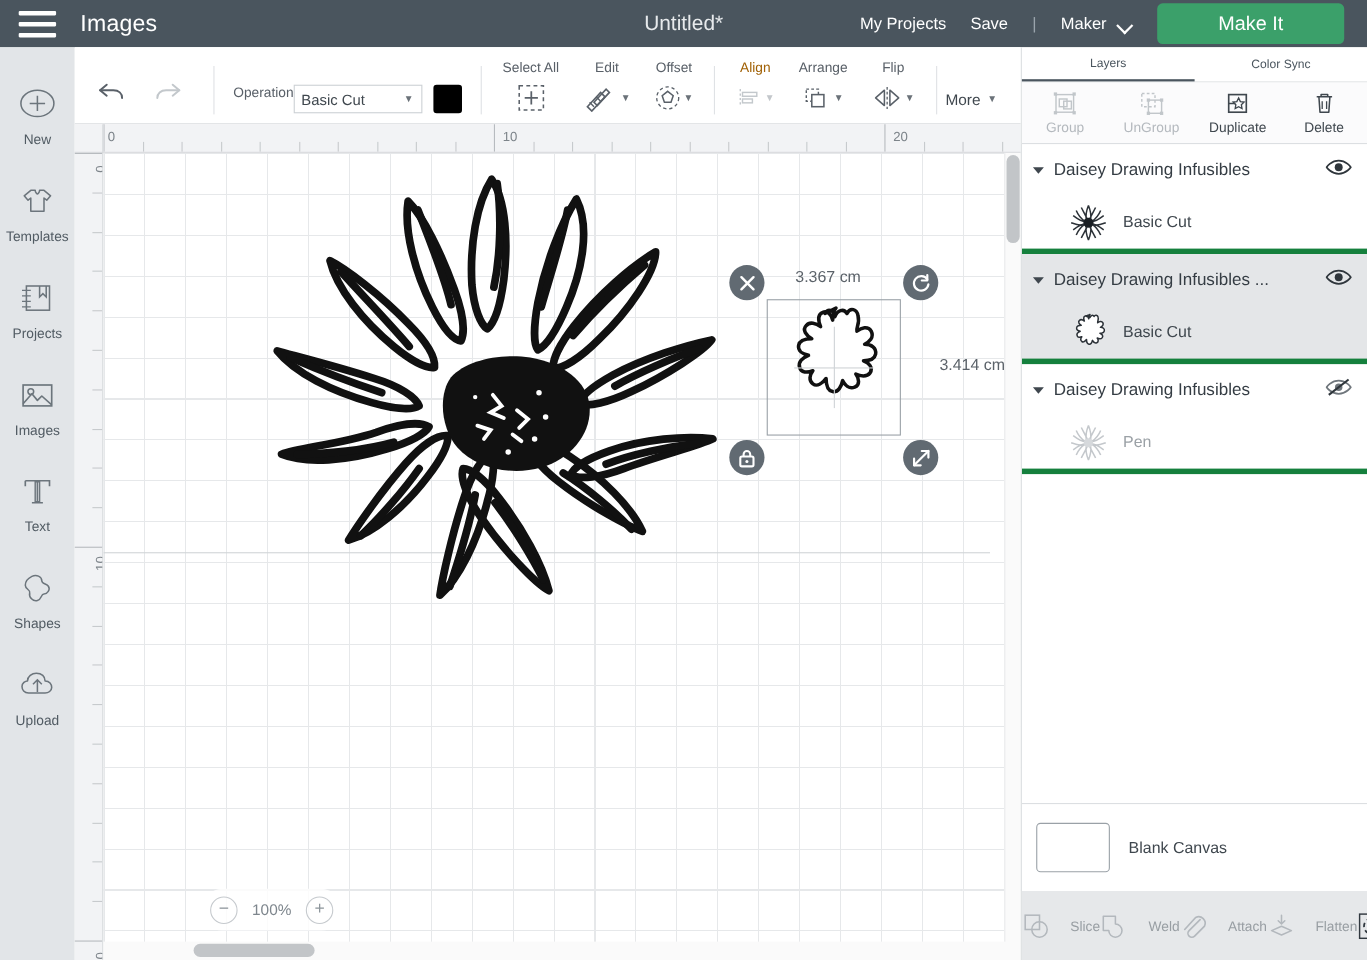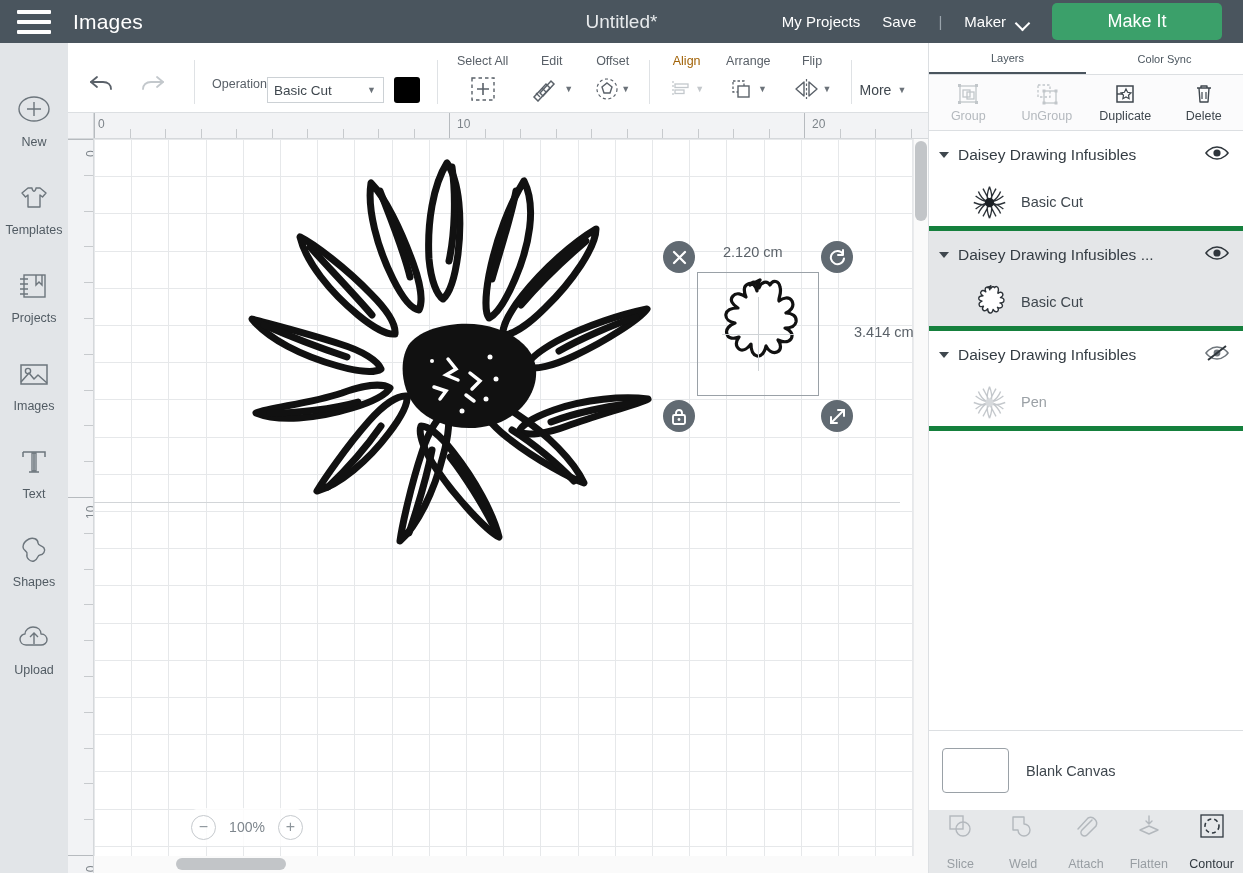--- a/index.html
+++ b/index.html
@@ -60,21 +60,21 @@
   #rail {
     position: absolute; top: 43px; left: 0;
     width: 68px; height: 830px;
     background: #e2e5e8;
     display: flex; flex-direction: column;
     align-items: center; padding-top: 18px;
   }
   .rail-item {
     width: 68px; height: 88px;
     display: flex; flex-direction: column;
-    align-items: center; justify-content: flex-end;
+    align-items: center; justify-content: center;
     cursor: pointer; color: #4a555e;
   }
   .rail-ico { width: 36px; height: 36px; display:block; }
   .rail-label { font-size: 12.5px; margin-top: 7px; color: #515b63; }
 
   
   #canvas-area {
     position: absolute; top: 43px; left: 68px;
     width: 860px; height: 830px;
     background: #fff;
@@ -269,21 +269,21 @@
   #cc-swatch {
     width: 67px; height: 45px; background: #fff;
     border: 1px solid #9aa1a7; border-radius: 4px;
   }
   #cc-label { font-size: 14.5px; color: #3f474e; margin-left: 17px; }
   #rbottom {
     height: 63px; background: #e6e8ea;
     display: flex; align-items: center;
   }
   .rbtn {
-    flex: 1; display: flex; flex-direction: column;
+    flex: 1; display: flex; flex-direction: row;
     align-items: center; justify-content: center; gap: 18px; cursor: pointer;
   }
   .rbtn-lbl { font-size: 12.5px; color: #989ea3; }
   .rbtn.on .rbtn-lbl { color: #30383f; }
 </style>
 </head>
 <body>
 
 <div id="topbar">
   <div id="hamburger">
@@ -626,21 +626,21 @@
     </svg>
   </div>
 
   <div class="handle" id="h-resize">
     <svg width="19" height="19" viewBox="0 0 19 19">
       <path d="M3 16L16 3" stroke="#fff" stroke-width="2" stroke-linecap="round"></path>
       <path d="M3 10v6h6M16 9V3h-6" fill="none" stroke="#fff" stroke-width="2" stroke-linecap="round" stroke-linejoin="round"></path>
     </svg>
   </div>
 
-  <div class="dimlabel" id="dim-w">2.120 cm</div>
+  <div class="dimlabel" id="dim-w">3.367 cm</div>
   <div class="dimlabel" id="dim-h">3.414 cm</div>
 
   <div id="zoomw">
     <button class="zbtn">−</button>
     <span id="zlevel">100%</span>
     <button class="zbtn">+</button>
   </div>
 
   <div id="vscroll">
     <div id="vthumb"></div>

